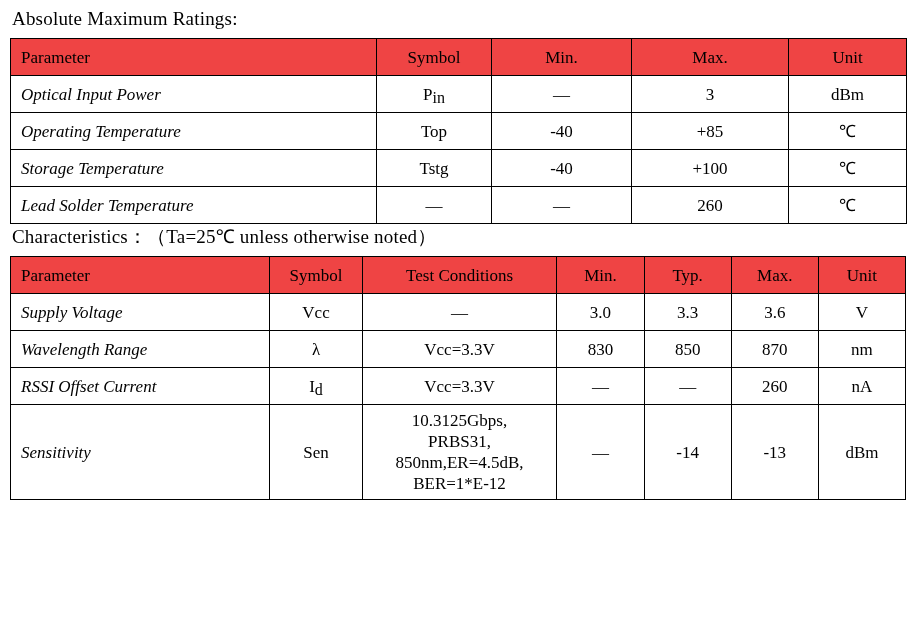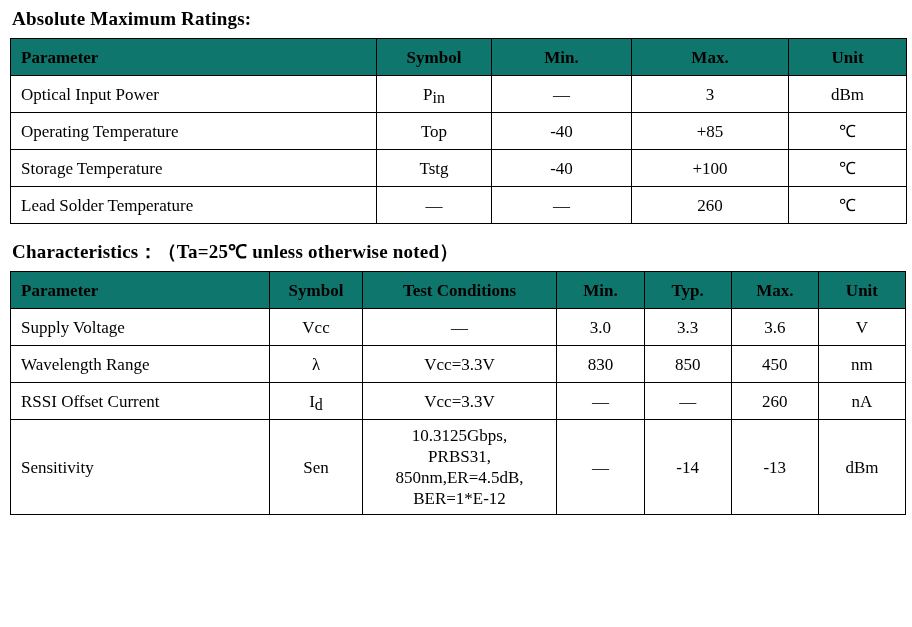--- a/index.html
+++ b/index.html
@@ -17,58 +17,59 @@
   .page {
     position: relative;
     width: 912px;
     height: 627px;
     box-sizing: border-box;
     padding: 4px 8px 0 10px;
   }
   .section-heading {
     font-family: "Liberation Serif", serif;
     font-size: 19px;
-    font-weight: bold;
+    font-weight: normal;
     line-height: 26px;
     margin: 2px 0 6px 2px;
     letter-spacing: 0.2px;
   }
   .section-heading.second {
-    margin-top: 15px;
+    margin-top: 0;
   }
   table.spec {
     border-collapse: collapse;
     width: 896px;
     table-layout: fixed;
     border: 1.5px solid #000000;
   }
   table.spec th, table.spec td {
     border: 1px solid #000000;
     font-size: 17px;
     line-height: 21px;
     padding: 5px 6px;
     vertical-align: middle;
   }
   table.spec thead th {
-    background: #0f766e;
-    font-weight: bold;
+    background: #ef4444;
+    font-weight: normal;
     text-align: center;
     height: 26px;
   }
   table.spec thead th.left {
     text-align: left;
     padding-left: 10px;
   }
   table.spec tbody td {
     text-align: center;
     height: 26px;
   }
   table.spec tbody td.param {
     text-align: left;
     padding-left: 10px;
+    font-style: italic;
   }
   sub {
     font-size: 16px;
     vertical-align: baseline;
     position: relative;
     top: 3px;
   }
   .multiline {
     line-height: 27px;
     padding-top: 8px;
@@ -166,21 +167,21 @@
         <td>3.3</td>
         <td>3.6</td>
         <td>V</td>
       </tr>
       <tr>
         <td class="param">Wavelength Range</td>
         <td>λ</td>
         <td>Vcc=3.3V</td>
         <td>830</td>
         <td>850</td>
-        <td>450</td>
+        <td>870</td>
         <td>nm</td>
       </tr>
       <tr>
         <td class="param">RSSI Offset Current</td>
         <td><span>I</span><sub>d</sub></td>
         <td>Vcc=3.3V</td>
         <td>—</td>
         <td>—</td>
         <td>260</td>
         <td>nA</td>

